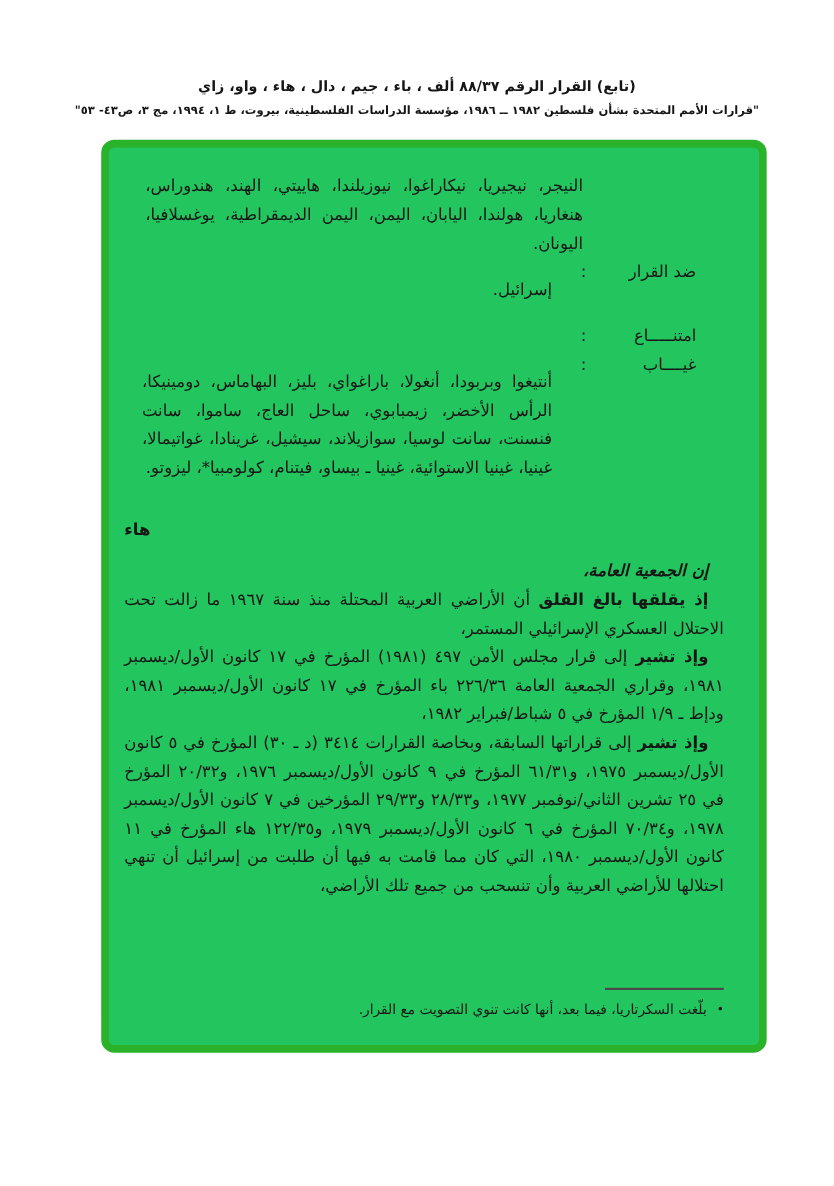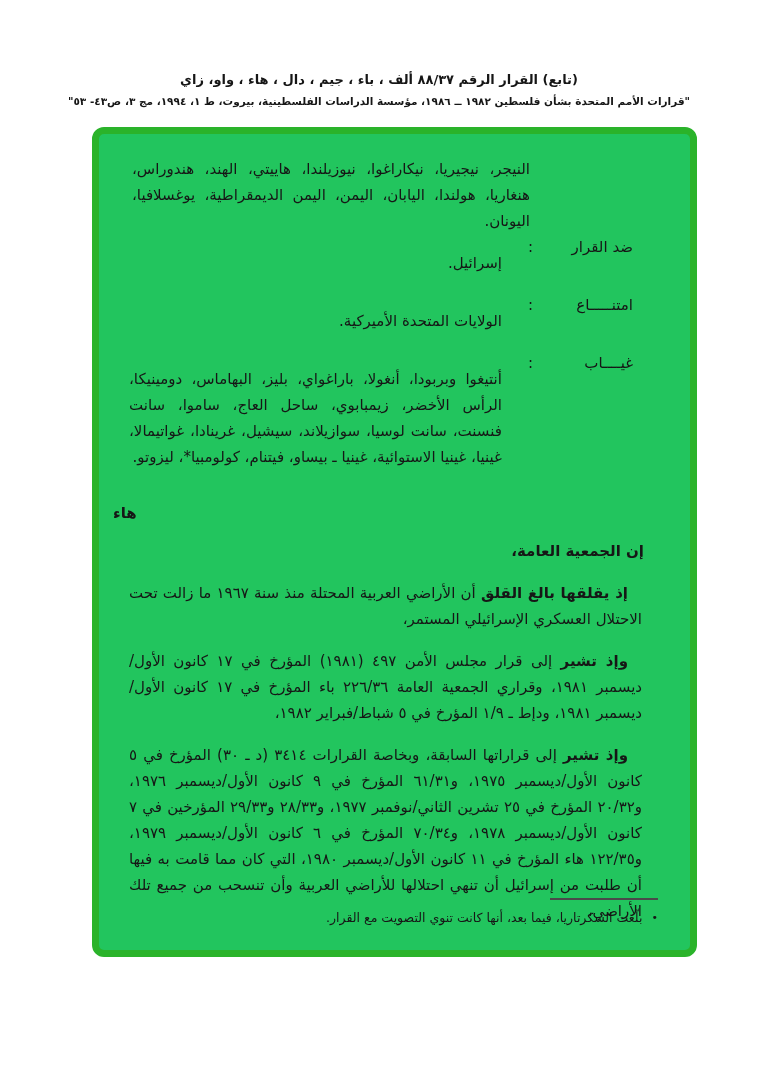--- a/index.html
+++ b/index.html
@@ -53,22 +53,22 @@
   .vote-value { margin:16px; }
   .vote-row.absent .vote-value { flex:1; text-align:justify; }
 
   .section-heading {
     margin:14px 0 12px 0;
     text-align:left;
     font-size:15px;
     font-weight:bold;
   }
 
-  .intro { margin:0; font-weight:bold; text-indent:14px; }
-  .para  { margin:16px; text-align:justify; text-indent:14px; }
+  .intro { margin:0; font-weight:bold; text-indent:14px;font-style:italic; }
+  .para  { margin:0; text-align:justify; text-indent:14px; }
   .para .lead { font-weight:bold; }
 
   .footnote-area {
     position:absolute;
     bottom:24px; right:32px; left:14px;
     font-size:12.5px;
     line-height:17px;
   }
   .fn-rule {
     width:108px; height:2px;
@@ -101,21 +101,20 @@
 
     <div class="vote-row">
       <span class="vote-label">ضد القرار</span>
       <span class="vote-colon">:</span>
       <span class="vote-value">إسرائيل.</span>
     </div>
 
     <div class="vote-row">
       <span class="vote-label">امتنـــــاع</span>
       <span class="vote-colon">:</span>
-      <span class="vote-value">الولايات المتحدة الأميركية.</span>
     </div>
 
     <div class="vote-row absent">
       <span class="vote-label">غيــــاب</span>
       <span class="vote-colon">:</span>
       <p class="vote-value">أنتيغوا وبربودا، أنغولا، باراغواي، بليز، البهاماس، دومينيكا، الرأس الأخضر، زيمبابوي، ساحل العاج، ساموا، سانت فنسنت، سانت لوسيا، سوازيلاند، سيشيل، غرينادا، غواتيمالا، غينيا، غينيا الاستوائية، غينيا ـ بيساو، فيتنام، كولومبيا*، ليزوتو.</p>
     </div>
 
     <div class="section-heading">هاء</div>
 

